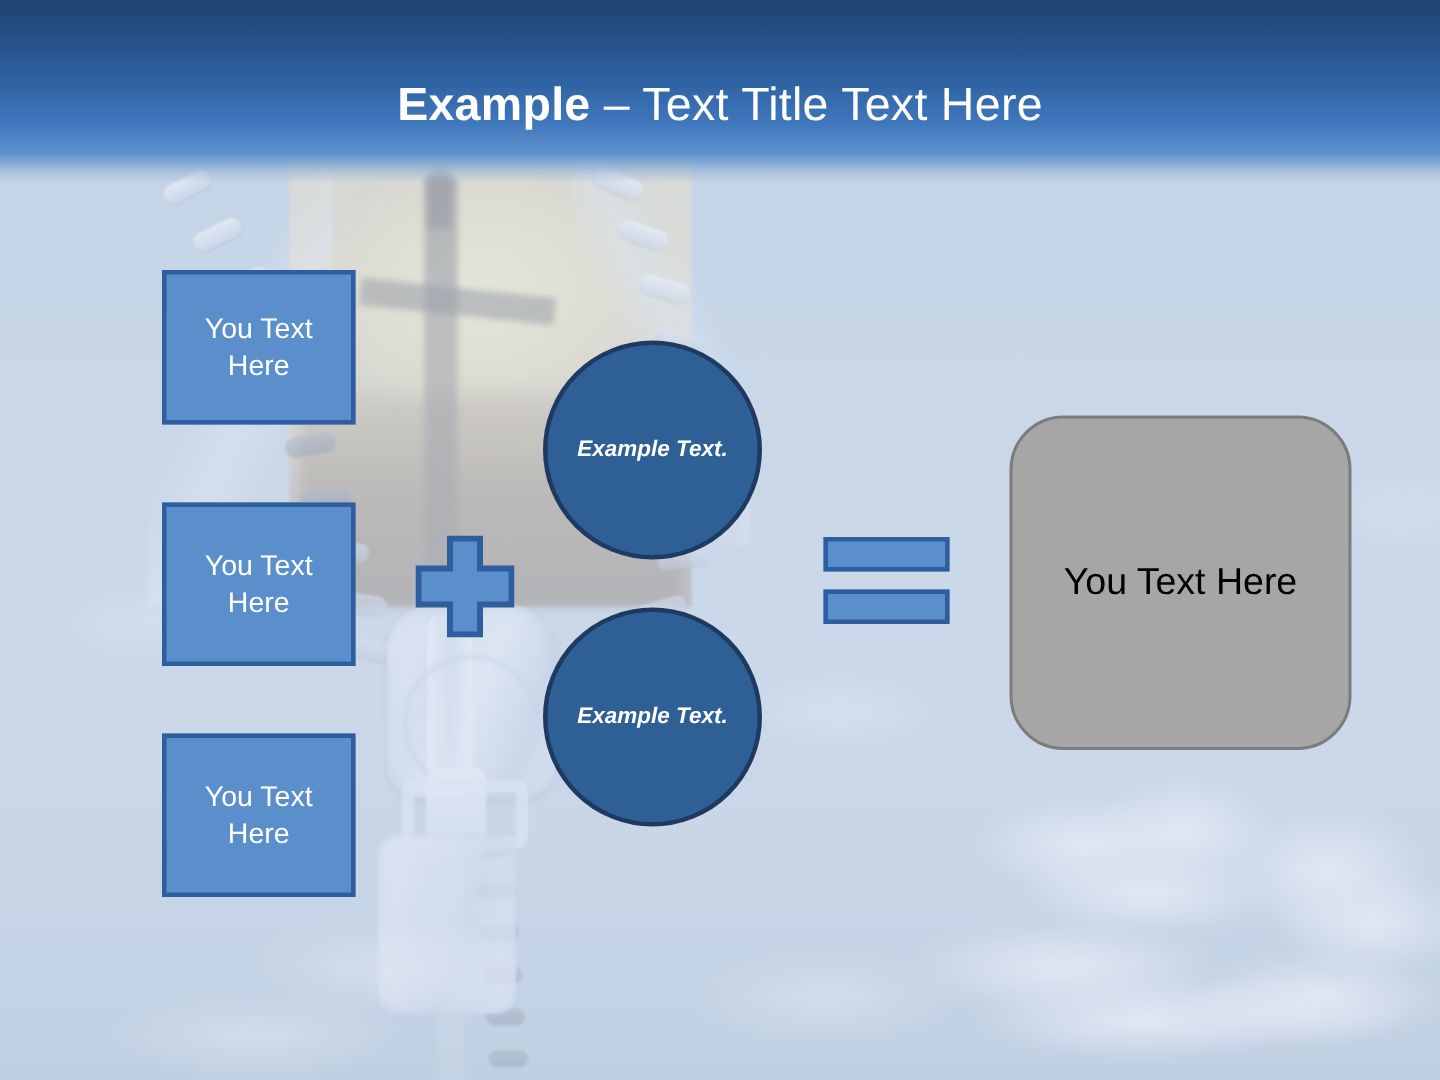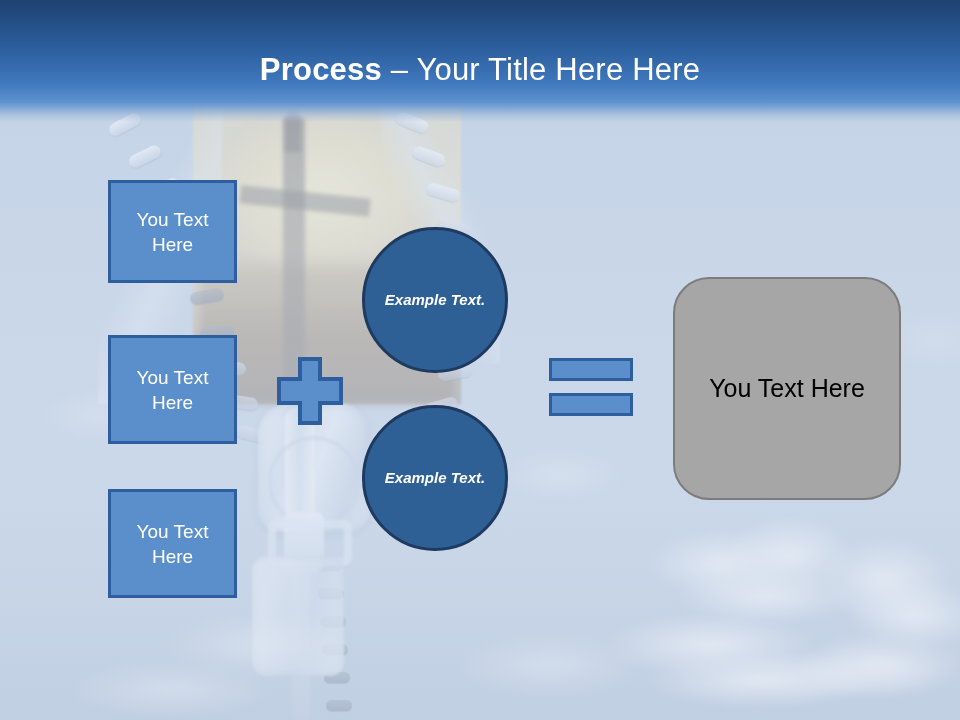--- a/index.html
+++ b/index.html
@@ -425,21 +425,21 @@
   <div class="cloud c10"></div>
   <div class="cloud c11"></div>
   <div class="cloud c12"></div>
   <div class="cloud c13"></div>
   <div class="cloud c14"></div>
   <div class="cloud c15"></div>
 
   <div class="bg-wash"></div>
 
   <div class="header">
-    <div class="header-title"><span class="bold">Process</span><span class="light"> – </span><span class="light">Your Title Here Here</span></div>
+    <div class="header-title"><span class="bold">Example</span><span class="light"> – </span><span class="light">Text Title Text Here</span></div>
   </div>
 
   <div class="text-box box1">
     <span>You Text Here</span>
   </div>
   <div class="text-box box2">
     <span>You Text Here</span>
   </div>
   <div class="text-box box3">
     <span>You Text Here</span>

